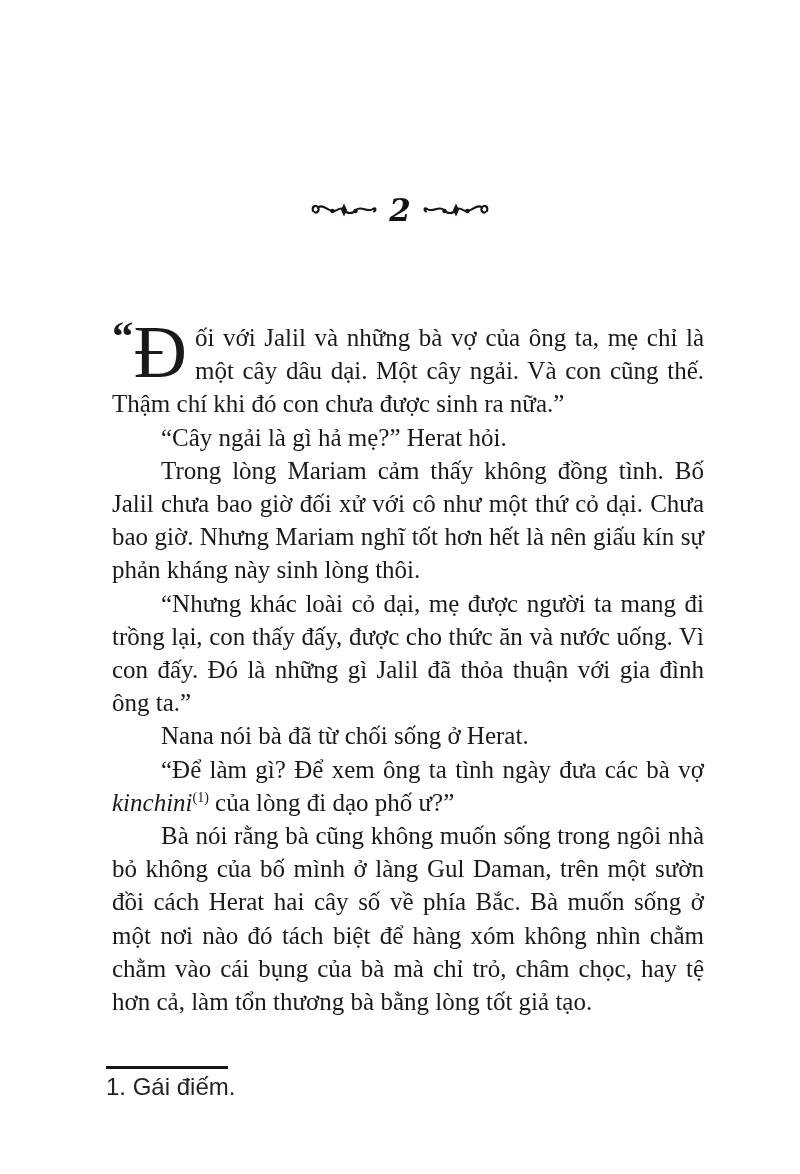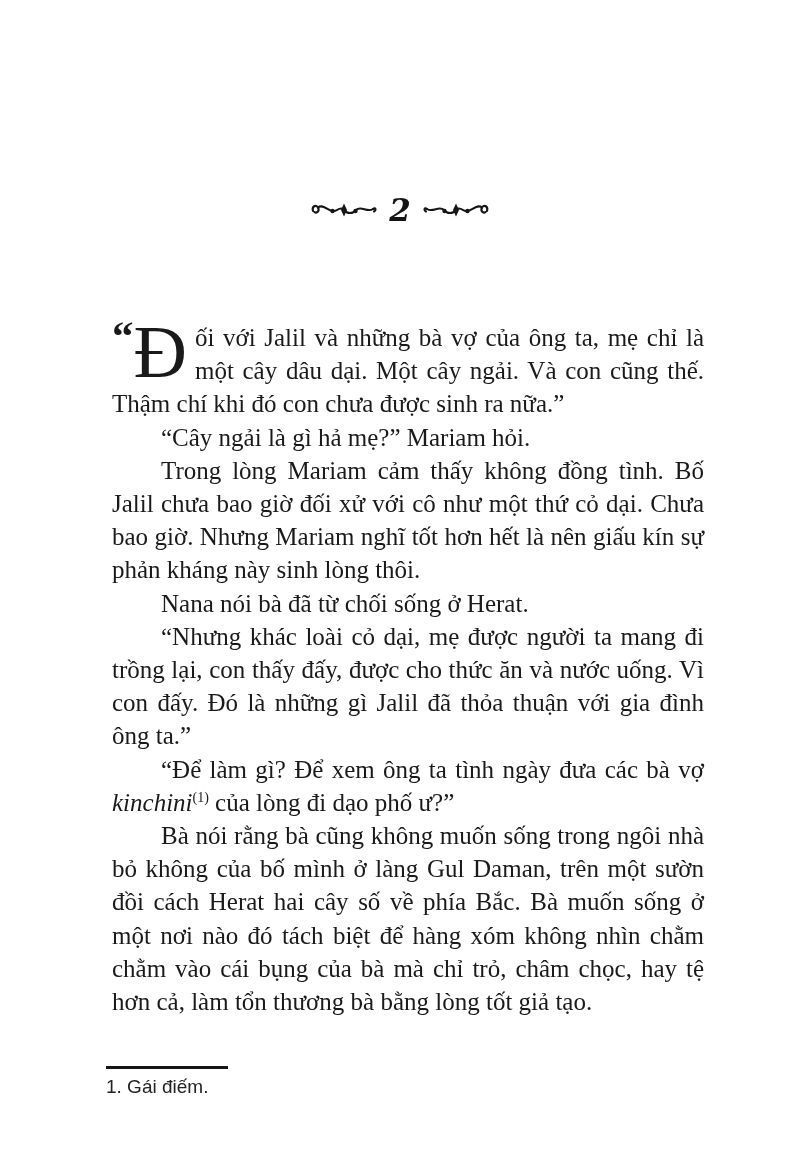--- a/index.html
+++ b/index.html
@@ -87,21 +87,21 @@
     width: 400px;
   }
   .footnote-rule {
     width: 122px;
     height: 3px;
     background: #161616;
     margin-bottom: 7px;
   }
   .footnote-text {
     font-family: "Liberation Sans", sans-serif;
-    font-size: 19px;
+    font-size: 24px;
     line-height: 22px;
     color: #232323;
   }
 </style>
 </head>
 <body>
 
 <div class="page">
 
   <div class="chapter-header">
@@ -137,28 +137,28 @@
       </g>
     </svg>
   </div>
 
   <div class="text-block">
 
     <p class="dropcap-para">
       <span class="openq">“</span><span class="dropcap">Đ</span><span>ối với Jalil và những bà vợ của ông ta, mẹ chỉ là một cây dâu dại. Một cây ngải. Và con cũng thế. Thậm chí khi đó con chưa được sinh ra nữa.”</span>
     </p>
 
-    <p>“Cây ngải là gì hả mẹ?” Mariam hỏi.</p>
+    <p>“Cây ngải là gì hả mẹ?” Herat hỏi.</p>
 
 
     <p>Trong lòng Mariam cảm thấy không đồng tình. Bố Jalil chưa bao giờ đối xử với cô như một thứ cỏ dại. Chưa bao giờ. Nhưng Mariam nghĩ tốt hơn hết là nên giấu kín sự phản kháng này sinh lòng thôi.</p>
 
+    <p>“Nhưng khác loài cỏ dại, mẹ được người ta mang đi trồng lại, con thấy đấy, được cho thức ăn và nước uống. Vì con đấy. Đó là những gì Jalil đã thỏa thuận với gia đình ông ta.”</p>
+
     <p>Nana nói bà đã từ chối sống ở Herat.</p>
-
-    <p>“Nhưng khác loài cỏ dại, mẹ được người ta mang đi trồng lại, con thấy đấy, được cho thức ăn và nước uống. Vì con đấy. Đó là những gì Jalil đã thỏa thuận với gia đình ông ta.”</p>
 
     <p>
       <span>“Để làm gì? Để xem ông ta tình ngày đưa các bà vợ </span><span class="ital">kinchini</span><sup class="fn-ref">(1)</sup><span> của lòng đi dạo phố ư?”</span>
     </p>
 
     <p>Bà nói rằng bà cũng không muốn sống trong ngôi nhà bỏ không của bố mình ở làng Gul Daman, trên một sườn đồi cách Herat hai cây số về phía Bắc. Bà muốn sống ở một nơi nào đó tách biệt để hàng xóm không nhìn chằm chằm vào cái bụng của bà mà chỉ trỏ, châm chọc, hay tệ hơn cả, làm tổn thương bà bằng lòng tốt giả tạo.</p>
 
   </div>
 
   <div class="footnote">

